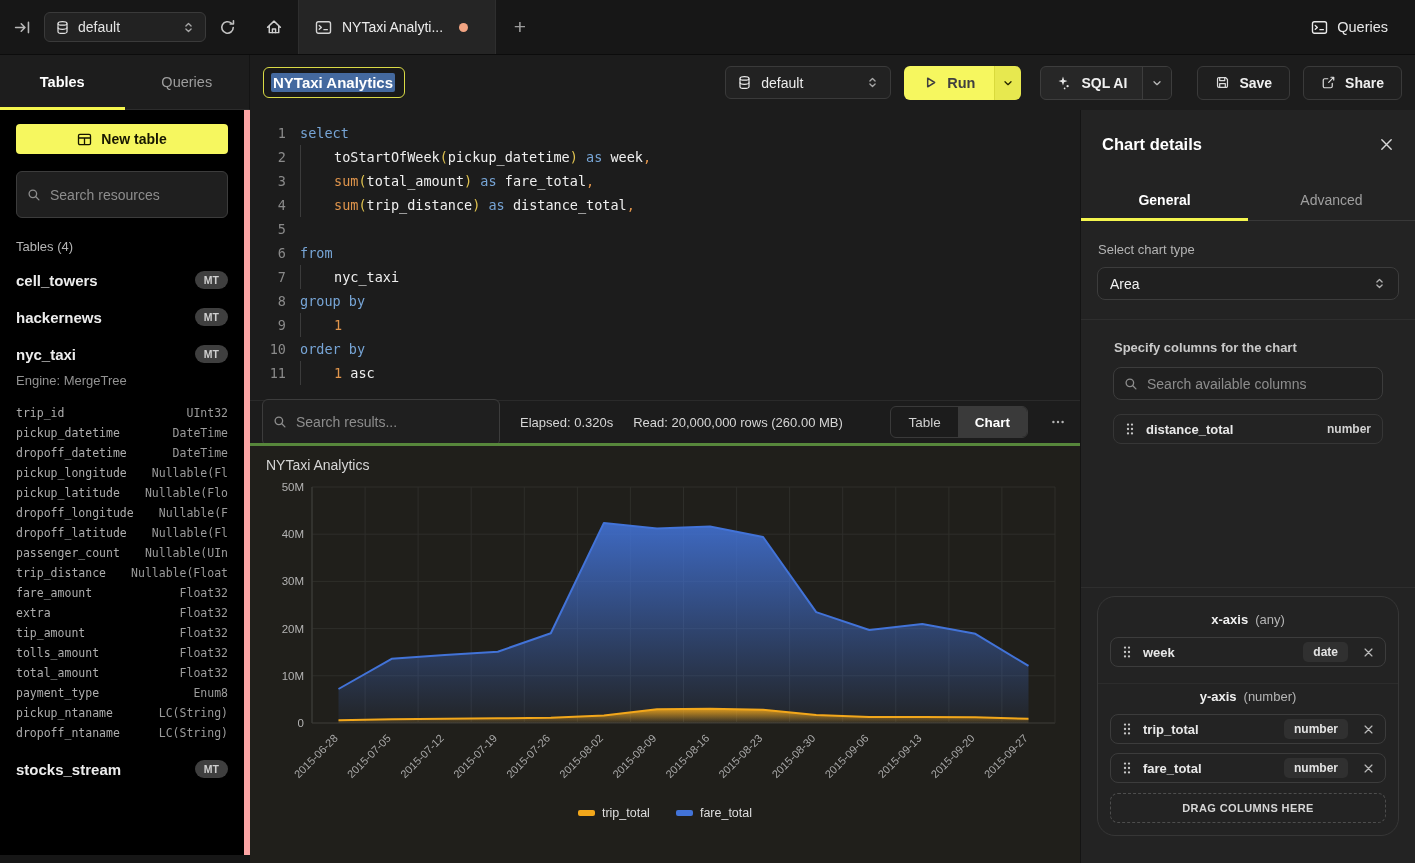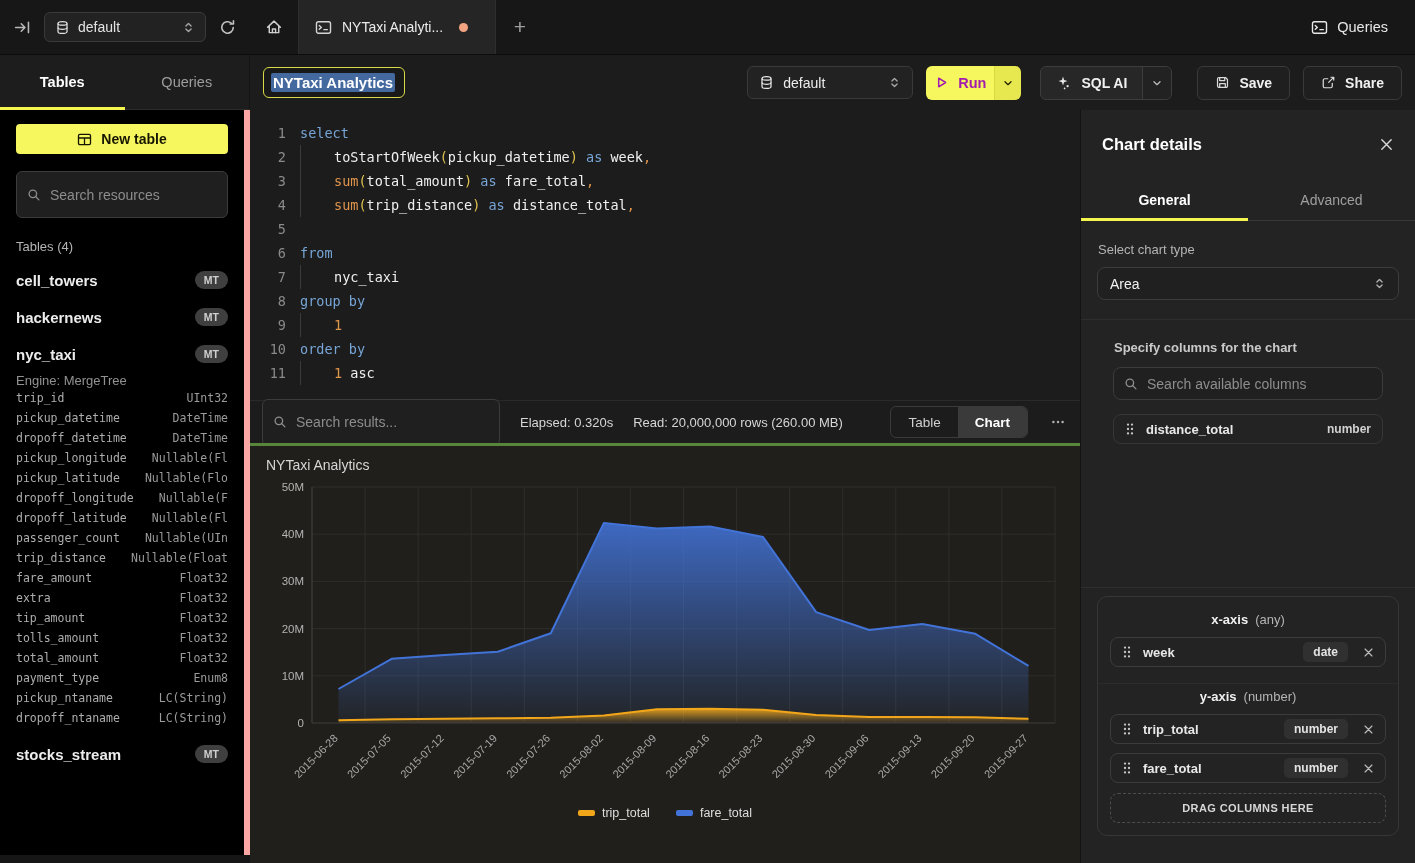--- a/index.html
+++ b/index.html
@@ -38,22 +38,22 @@
   .side-underline{position:absolute;left:0;bottom:-1px;width:125px;height:3px}
   .toolbar{flex:1;background:#1c1c1c;display:flex;align-items:center;padding:0 13px;gap:13px}
   .title-input{width:142px;height:31px;border:1.5px solid #d9da45;border-radius:6px;background:#191919;
     display:flex;align-items:center;padding:0 7px;font-size:15px;font-weight:700;overflow:hidden;white-space:nowrap}
   .title-sel{background:#44699f;color:#fff;padding:1px 2px;border-radius:2px}
   .tb-spacer{flex:1}
   .tb-select{width:166px;height:33px;display:flex;align-items:center;gap:9px;background:#222;
     border:1px solid #3a3a3a;border-radius:6px;padding:0 11px;color:#ececec;cursor:pointer}
   .tb-select .updown{margin-left:auto;color:#a8a8a8}
   .run-btn{display:flex;height:34px;border-radius:6px;overflow:hidden;cursor:pointer}
-  .run-main{background:#f6f75f;color:#a21caf;display:flex;align-items:center;gap:9px;
-    padding:0 8px;font-weight:700;font-size:14.5px}
+  .run-main{background:#f6f75f;color:#404040;display:flex;align-items:center;gap:9px;
+    padding:0 19px;font-weight:700;font-size:14.5px}
   .run-caret{background:#e7e84f;width:27px;display:flex;align-items:center;justify-content:center;
     color:#2a2a00;border-left:1px solid #d9da3c}
   .ai-btn{display:flex;align-items:stretch;height:34px;background:#272727;border:1px solid #3d3d3d;
     border-radius:6px;overflow:hidden;margin-left:6px;cursor:pointer}
   .ai-main{display:flex;align-items:center;gap:9px;padding:0 15px;font-weight:600;color:#f0f0f0}
   .ai-main .ic{color:#e3e3e3}
   .ai-caret{width:29px;display:flex;align-items:center;justify-content:center;color:#b5b5b5;
     border-left:1px solid #3d3d3d;background:#222}
   .ghost-btn{display:flex;align-items:center;gap:9px;height:34px;padding:0 17px;background:#1f1f1f;
     border:1px solid #3a3a3a;border-radius:6px;font-weight:600;font-size:14px;color:#f0f0f0;cursor:pointer}
@@ -68,21 +68,21 @@
   .search-box{margin-top:17px;height:47px;border:1px solid #3c3c3c;border-radius:6px;background:#1f1f1f;
     display:flex;align-items:center;gap:9px;padding:0 10px;color:#8d8d8d}
   .search-box input{background:transparent;border:none;outline:none;color:#cfcfcf;font-size:14px;width:100%;
     font-family:"Liberation Sans",sans-serif}
   .search-box input::placeholder{color:#8d8d8d}
   .section-label{margin-top:21px;font-size:13px;color:#b5b5b5}
   .tbl-row{display:flex;align-items:center;justify-content:space-between;margin-top:15px;height:22px;cursor:pointer}
   .tbl-name{font-size:15px;font-weight:600;color:#ececec}
   .mt-badge{background:#3f3f3f;color:#cfcfcf;font-size:10.5px;font-weight:700;padding:3px 9px;border-radius:10px}
   .engine{font-size:13px;color:#929292;margin-top:8px}
-  .cols{margin-top:0}
+  .cols{margin-top:15px}
   .col-row{display:flex;justify-content:space-between;align-items:center;height:20px;
     font-family:"DejaVu Sans Mono",monospace;font-size:11.5px;cursor:pointer}
   .col-name{color:#adadad}
   .col-type{color:#9b9b9b}
 
   
   .main{position:absolute;left:250px;top:110px;width:830px;bottom:0;background:#1c1c1c;
     display:flex;flex-direction:column}
   .editor{height:290px;padding-top:11px;font-family:"DejaVu Sans Mono",monospace;font-size:13.5px;
     line-height:24px;cursor:text}
@@ -136,21 +136,21 @@
     display:flex;align-items:center;gap:9px;padding:0 10px;color:#8d8d8d}
   .cols-search input{background:transparent;border:none;outline:none;color:#cfcfcf;font-size:14px;width:100%;
     font-family:"Liberation Sans",sans-serif}
   .cols-search input::placeholder{color:#8d8d8d}
   .avail-item{margin:14px 32px 0;height:30px;border:1px solid #363636;border-radius:8px;
     display:flex;align-items:center;gap:11px;padding:0 11px;cursor:grab}
   .grip{color:#c9c9c9;display:flex}
   .item-name{font-size:13px;font-weight:600;color:#e8e8e8}
   .item-type{margin-left:auto;font-size:12px;font-weight:600;color:#d2d2d2}
   .panel-hr2{margin-top:auto;border-top:1px solid #2e2e2e}
-  .axes-card{margin:8px 16px 27px;border:1px solid #363636;border-radius:10px;padding:12px;flex:none}
+  .axes-card{margin:8px 16px 27px;border:1px solid #363636;border-radius:18px;padding:12px;flex:none}
   .axis-head{display:flex;justify-content:center;gap:7px;font-size:13px;padding:3px 0 1px}
   .axis-name{font-weight:700;color:#f0f0f0}
   .axis-hint{color:#b5b5b5}
   .axis-item{margin-top:9px;height:30px;border:1px solid #3c3c3c;border-radius:8px;
     display:flex;align-items:center;gap:11px;padding:0 11px;cursor:grab}
   .badge{background:#303030;border-radius:5px;padding:3px 10px;font-size:12px;font-weight:600;
     color:#e3e3e3;margin-left:auto}
   .x-remove{color:#b9b9b9;margin-left:4px;display:flex;cursor:pointer}
   .card-hr{border-top:1px solid #2c2c2c;margin:16px -12px 2px}
   .drop-zone{margin-top:10px;height:30px;border:1.5px dashed #4d4d4d;border-radius:8px;

